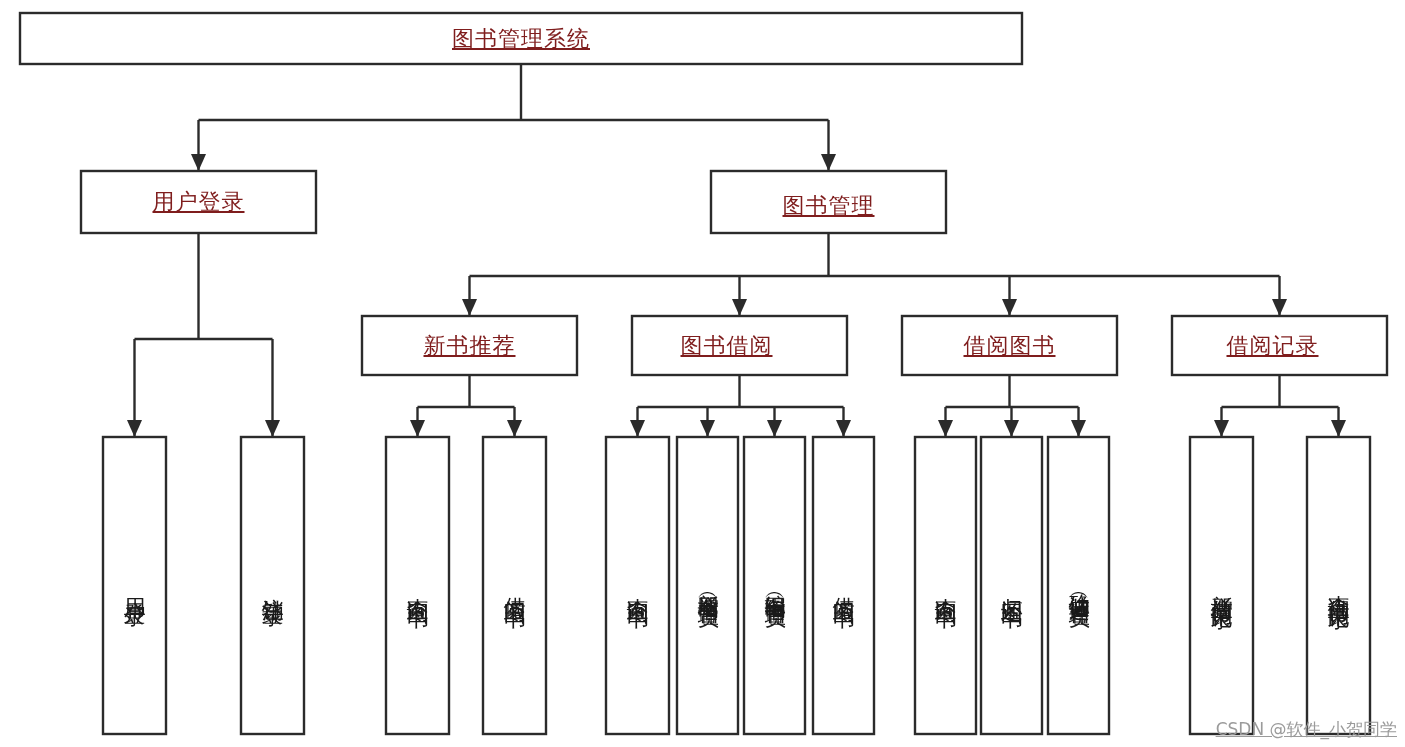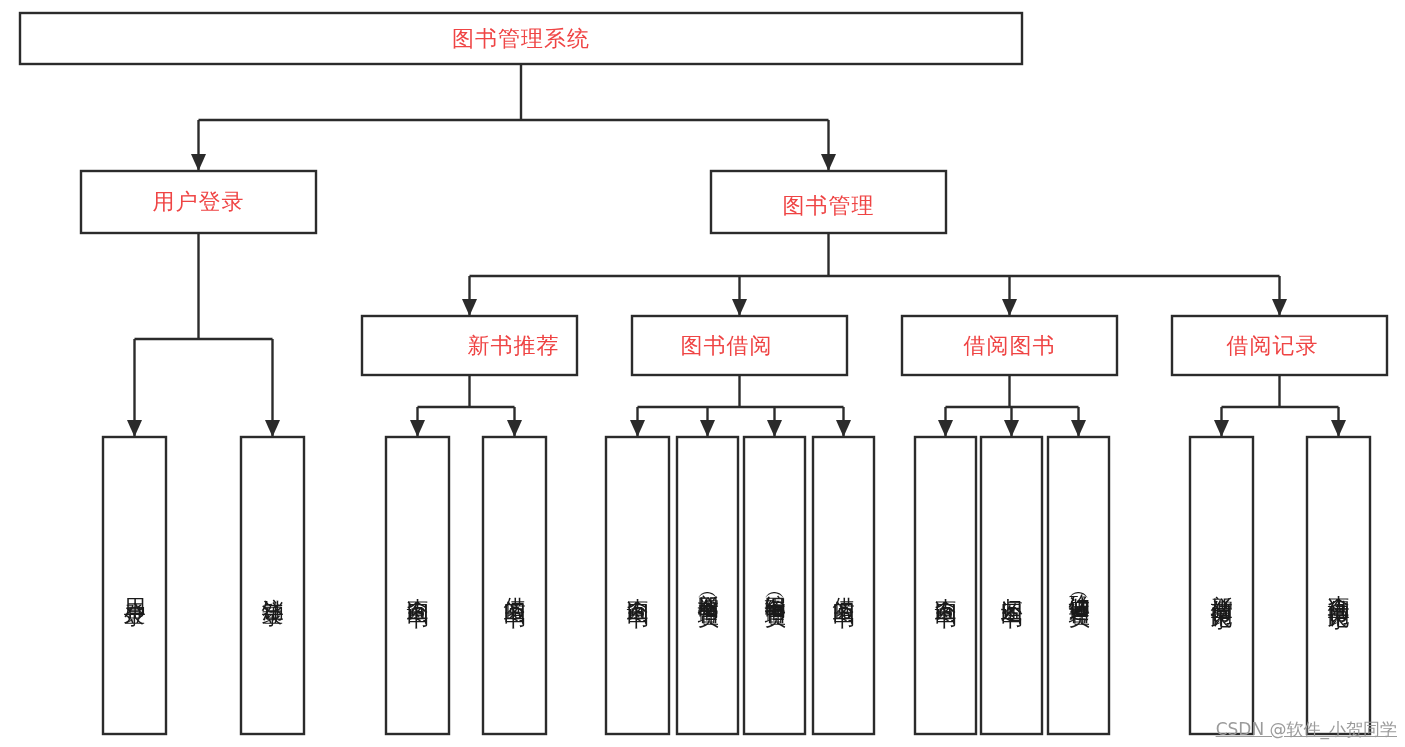--- a/index.html
+++ b/index.html
@@ -63,23 +63,24 @@
   .hlabel-wrap {
     position: absolute;
     display: flex;
     align-items: center;
     justify-content: center;
     pointer-events: none;
   }
   .hlabel-text {
     font-family: "DejaVu Sans", "Liberation Sans", sans-serif;
     font-size: 22px;
-    color: #ef4444;
+    color: #7f1d1d;
     letter-spacing: 1px;
     white-space: nowrap;
+    text-decoration: underline;
   }
   #watermark {
     position: absolute;
     right: 8px;
     bottom: 6px;
     font-family: "DejaVu Sans", "Liberation Sans", sans-serif;
     font-size: 17px;
     color: #9b9b9b;
     white-space: nowrap;
     pointer-events: none;
@@ -173,21 +174,21 @@
   <div id="labels-layer">
       <div class="hlabel-wrap" style="left: 20px; top: 13px; width: 1002px; height: 51px;">
         <span class="hlabel-text">图书管理系统</span>
       </div>
       <div class="hlabel-wrap" style="left: 81px; top: 171px; width: 235px; height: 62px;">
         <span class="hlabel-text">用户登录</span>
       </div>
       <div class="hlabel-wrap" style="left: 711px; top: 171px; width: 235px; height: 69px;">
         <span class="hlabel-text">图书管理</span>
       </div>
-      <div class="hlabel-wrap" style="left: 362px; top: 316px; width: 215px; height: 59px; margin-left: 44px;">
+      <div class="hlabel-wrap" style="left: 362px; top: 316px; width: 215px; height: 59px;">
         <span class="hlabel-text">新书推荐</span>
       </div>
       <div class="hlabel-wrap" style="left: 632px; top: 316px; width: 189px; height: 59px;">
         <span class="hlabel-text">图书借阅</span>
       </div>
       <div class="hlabel-wrap" style="left: 902px; top: 316px; width: 215px; height: 59px;">
         <span class="hlabel-text">借阅图书</span>
       </div>
       <div class="hlabel-wrap" style="left: 1172px; top: 316px; width: 201px; height: 59px;">
         <span class="hlabel-text">借阅记录</span>

